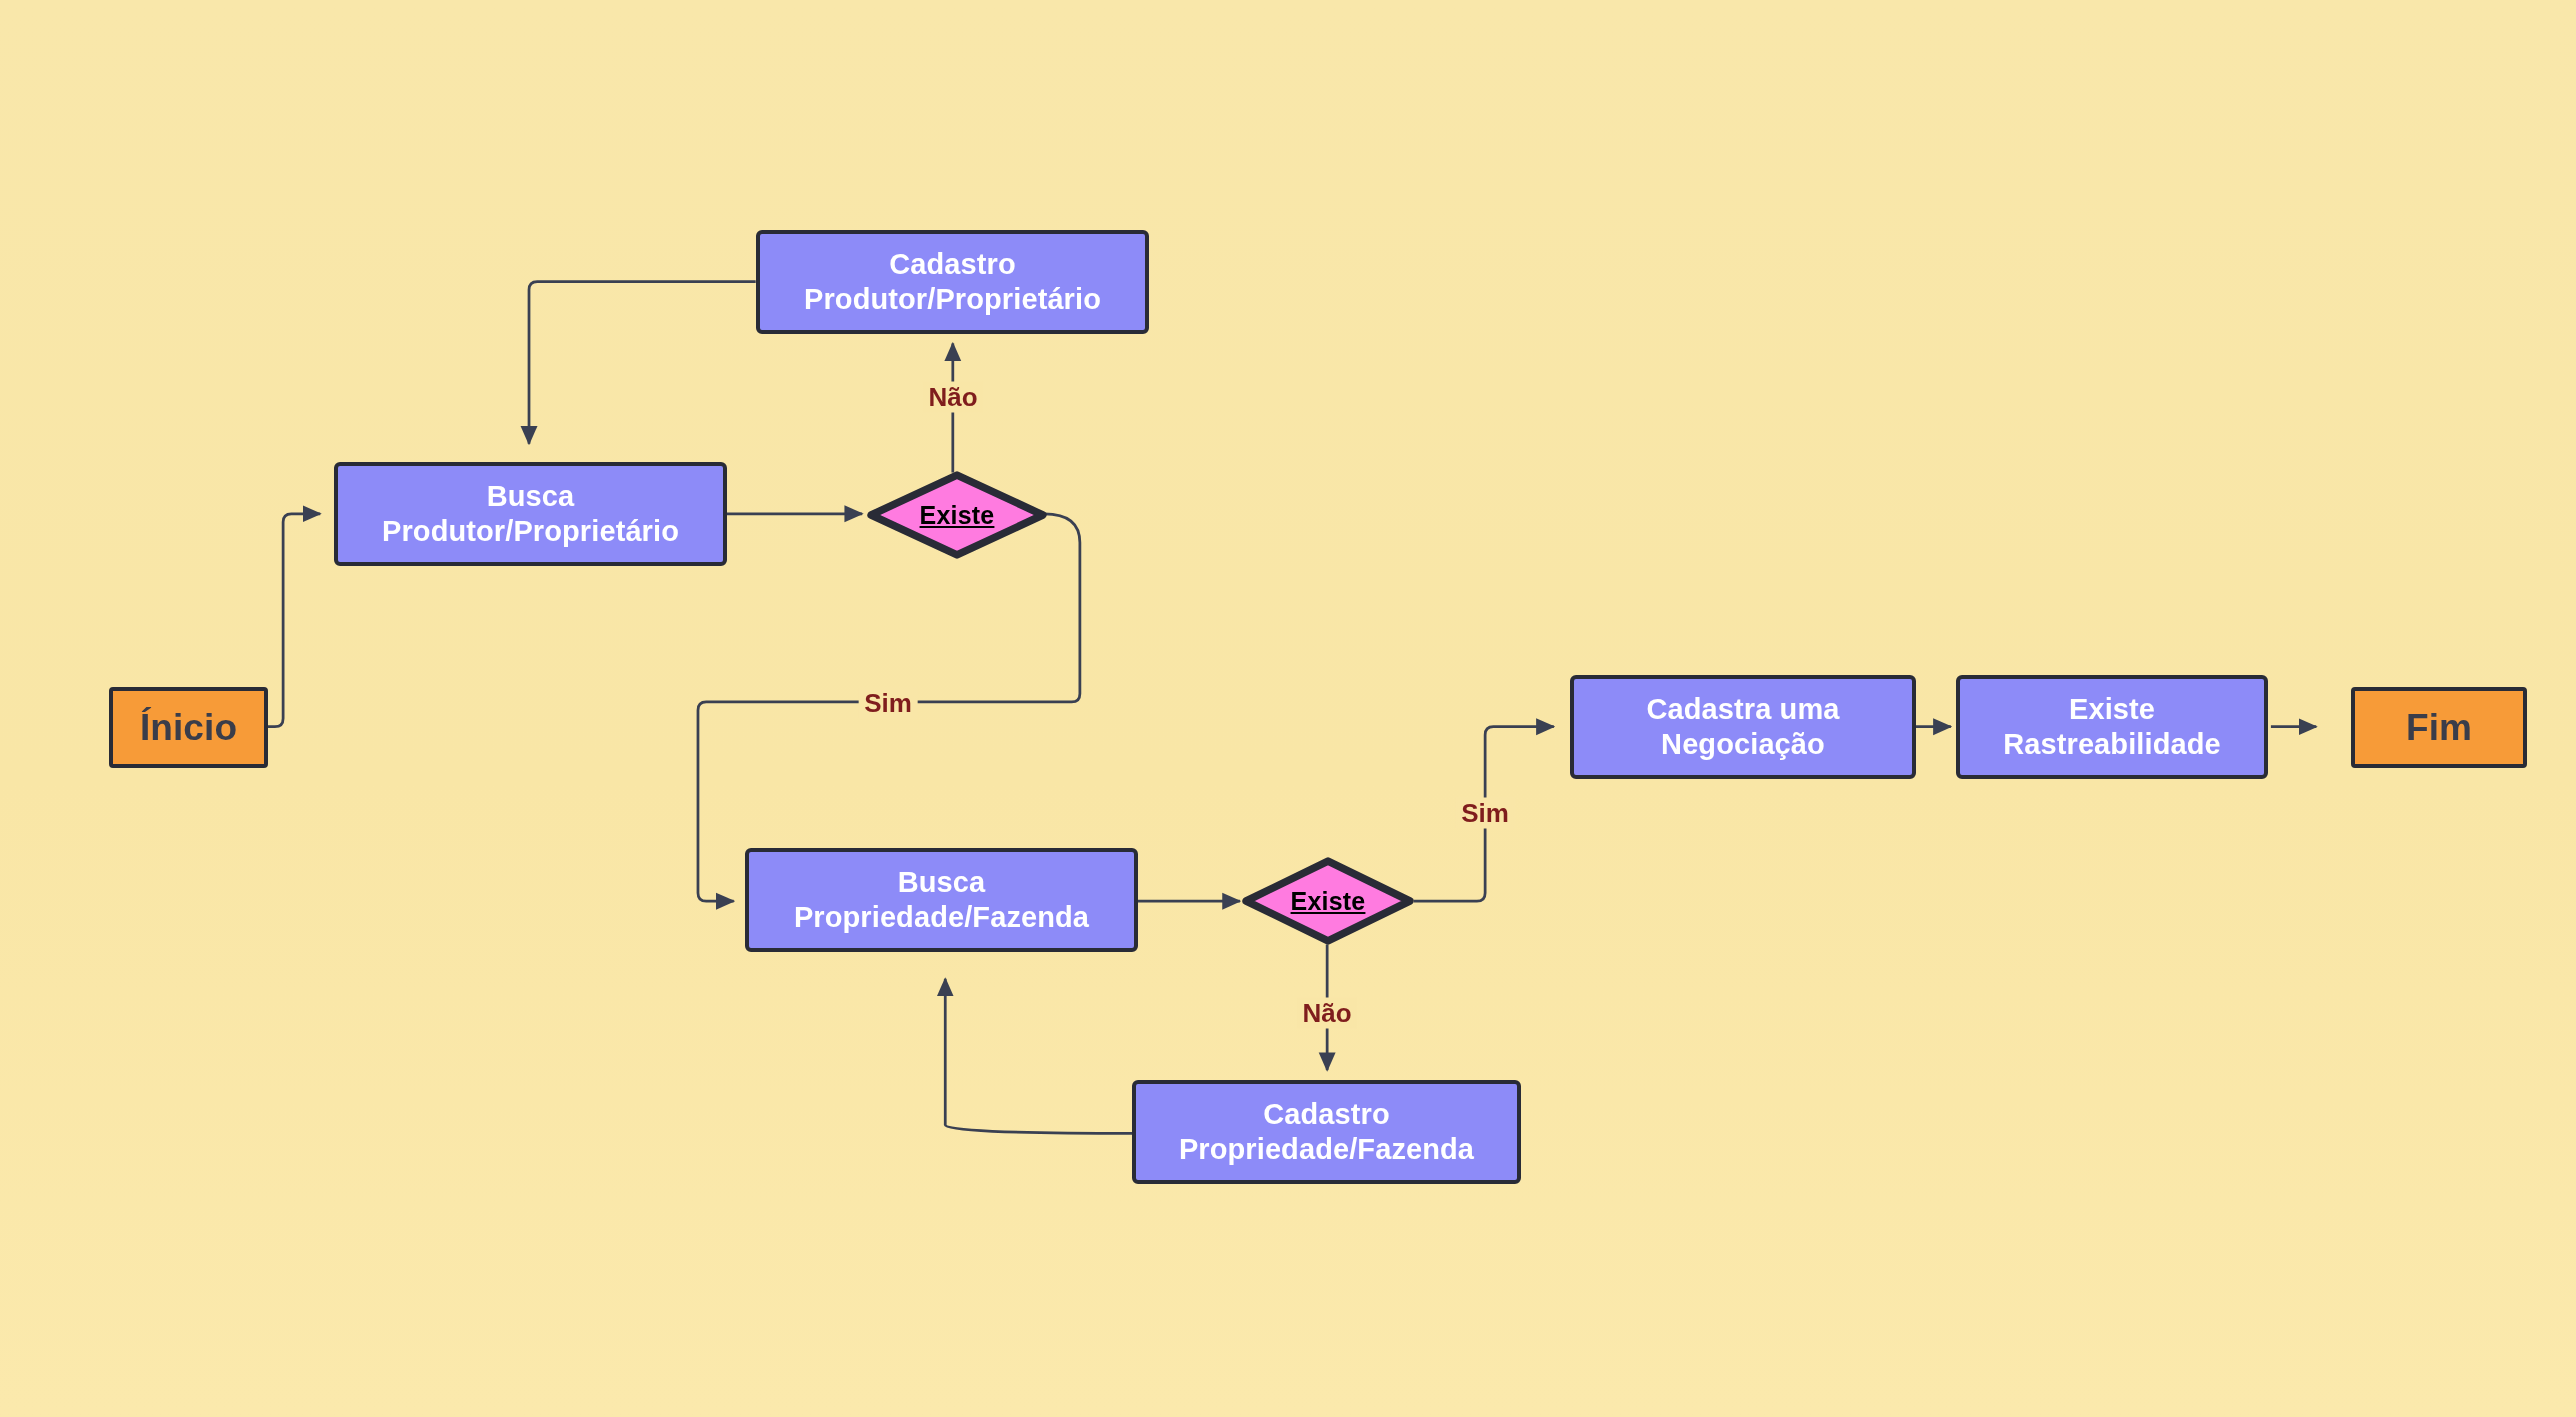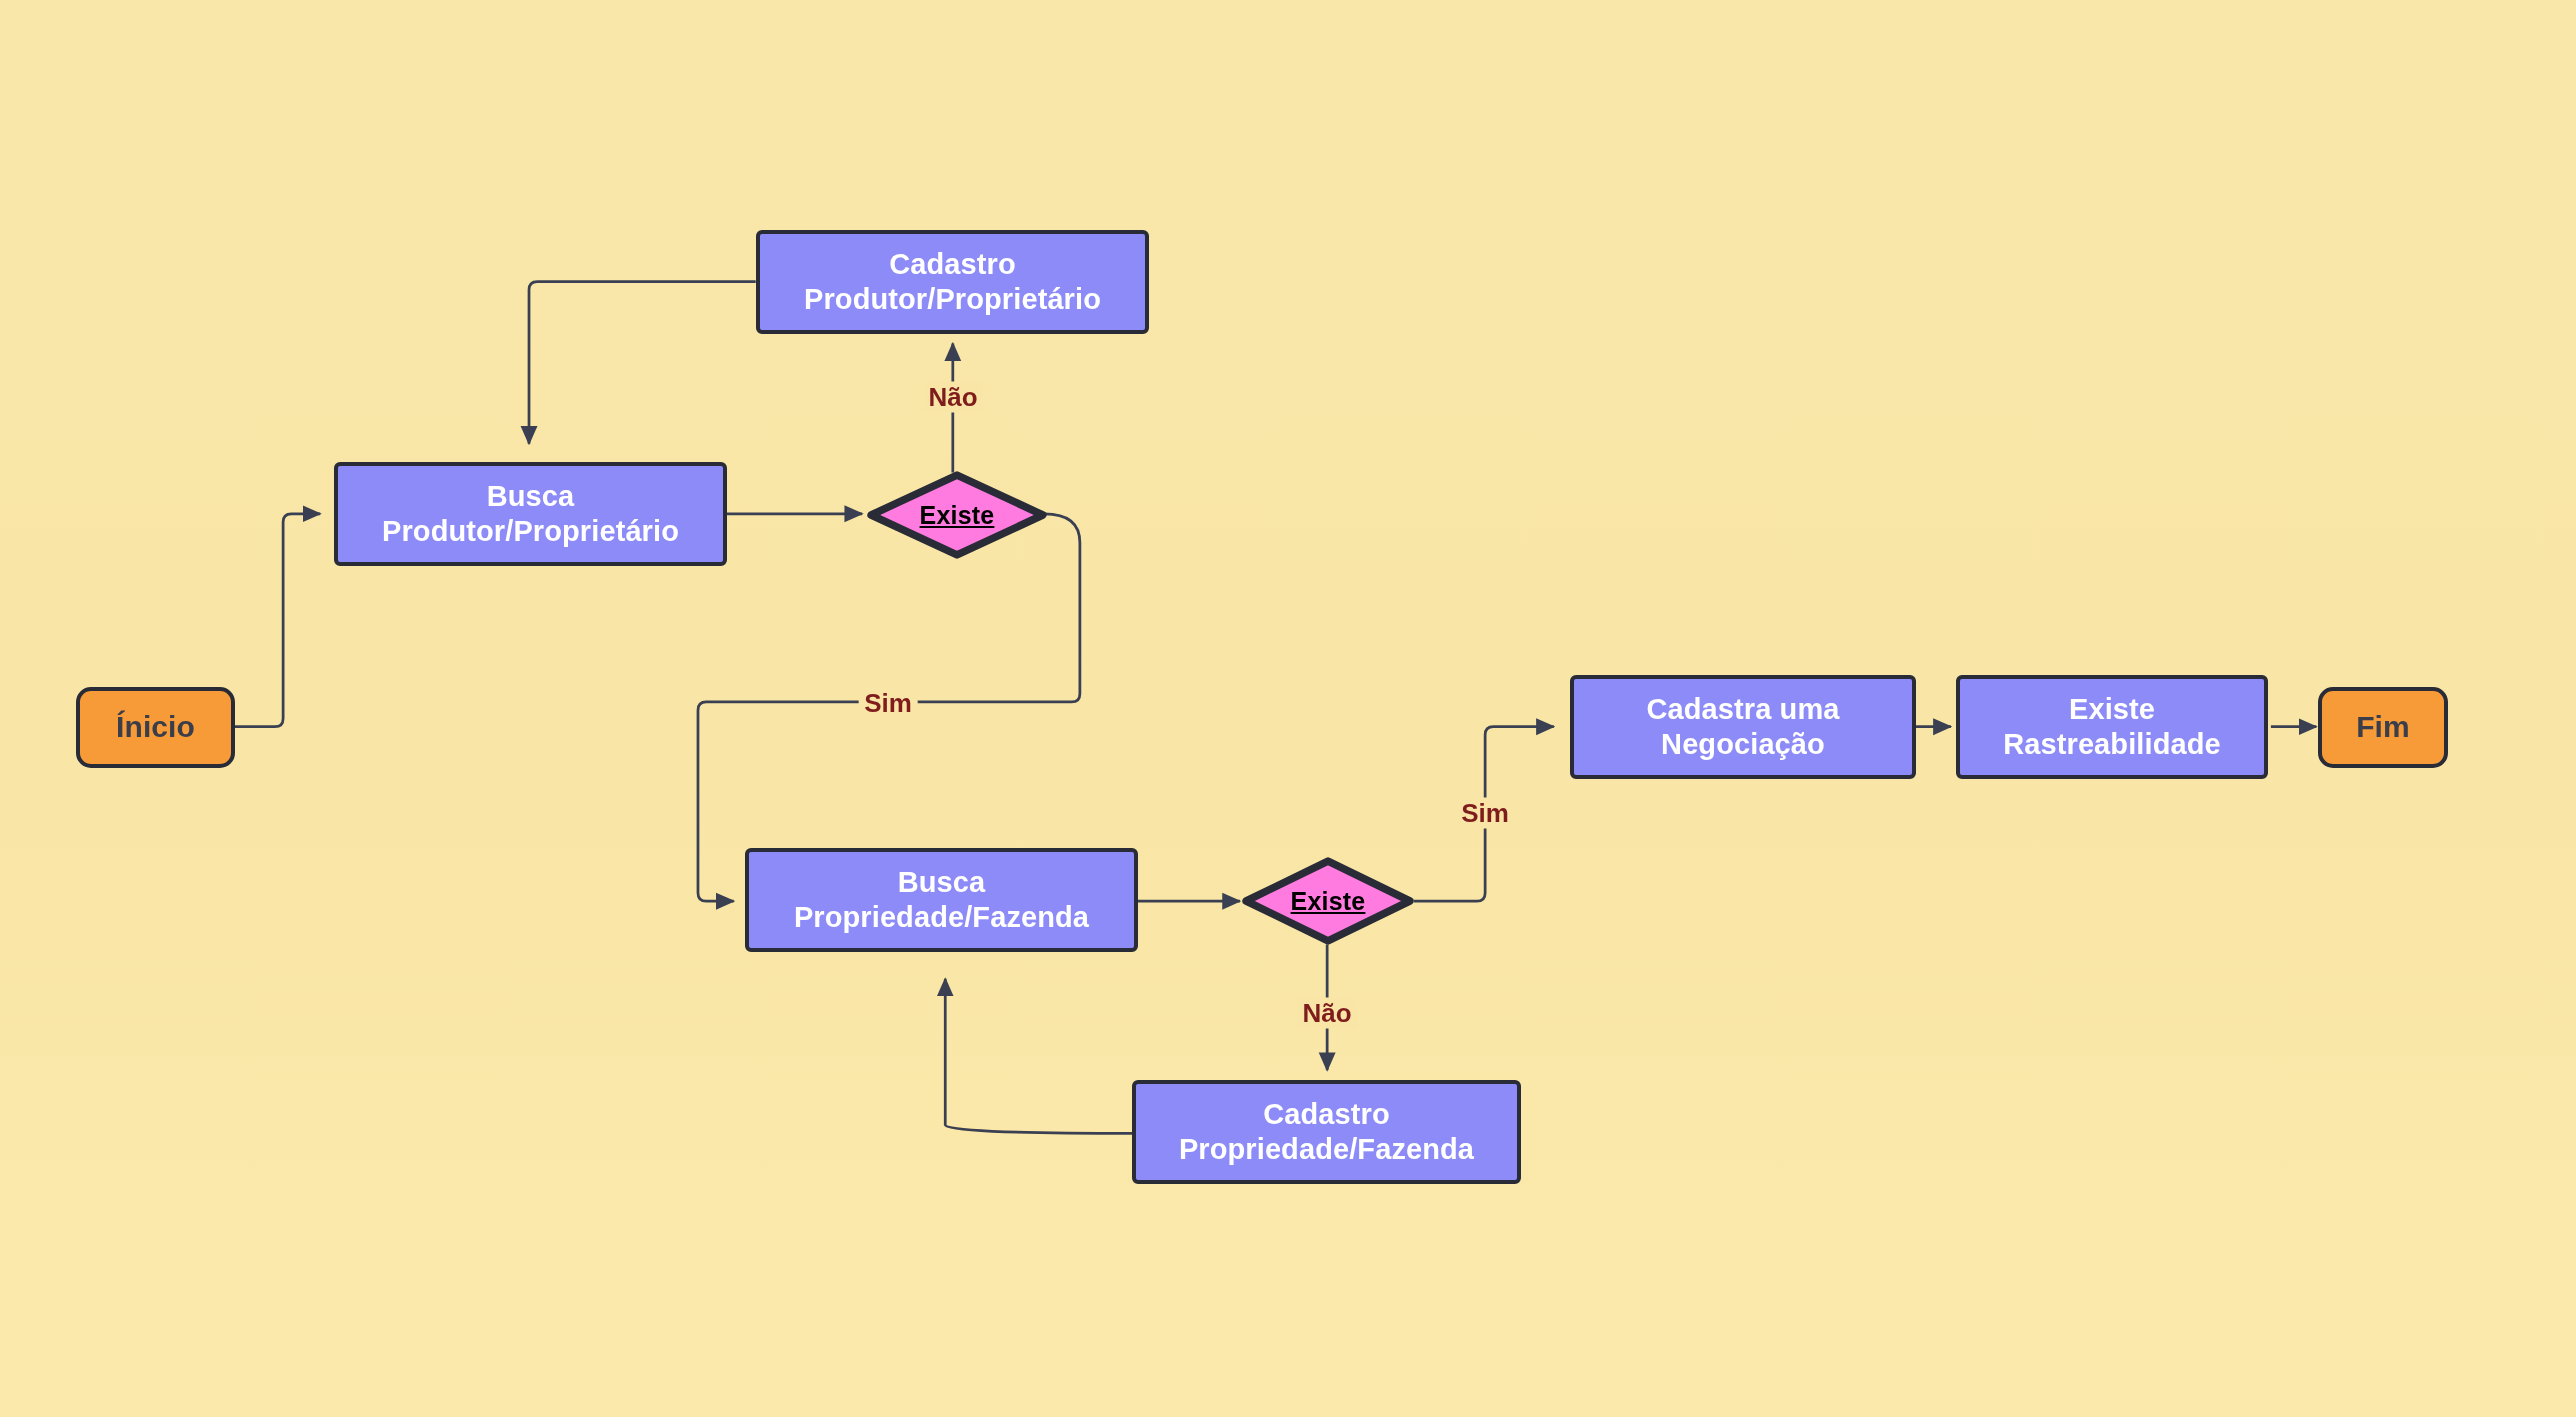--- a/index.html
+++ b/index.html
@@ -42,22 +42,23 @@
   .node-process {
     background: #8D8BF8;
     color: #FFFFFF;
     font-weight: bold;
     font-size: 29px;
   }
   .node-terminal {
     background: #F79B38;
     color: #3A3D4A;
     font-weight: bold;
-    font-size: 30px;
-    border-radius: 15px;
+    font-size: 37px;
+    border-radius: 4px;
+    margin-left: 33px;
   }
   .node-decision {
     position: absolute;
     display: flex;
     align-items: center;
     justify-content: center;
   }
   .node-decision .dia-shape {
     position: absolute;
     left: 0; top: 0;
@@ -171,21 +172,21 @@
     <div>
       <div>Cadastra uma</div>
       <div>Negociação</div>
     </div>
   </div>
 
   <div class="node node-process" style="left:1956px; top:675px; width:312px; height:104px;">
     <span>Existe Rastreabilidade</span>
   </div>
 
-  <div class="node node-terminal" style="left:2318px; top:687px; width:130px; height:81px;">
+  <div class="node node-terminal" style="left:2318px; top:687px; width:176px; height:81px;">
     <span>Fim</span>
   </div>
 
   <div class="edge-label on-line" style="left:953px; top:397px;">Não</div>
 
   <div class="edge-label on-line" style="left:888px; top:703px;">Sim</div>
 
   <div class="edge-label on-line" style="left:1327px; top:1013px;">Não</div>
 
   <div class="edge-label on-line" style="left:1485px; top:813px;">Sim</div>

